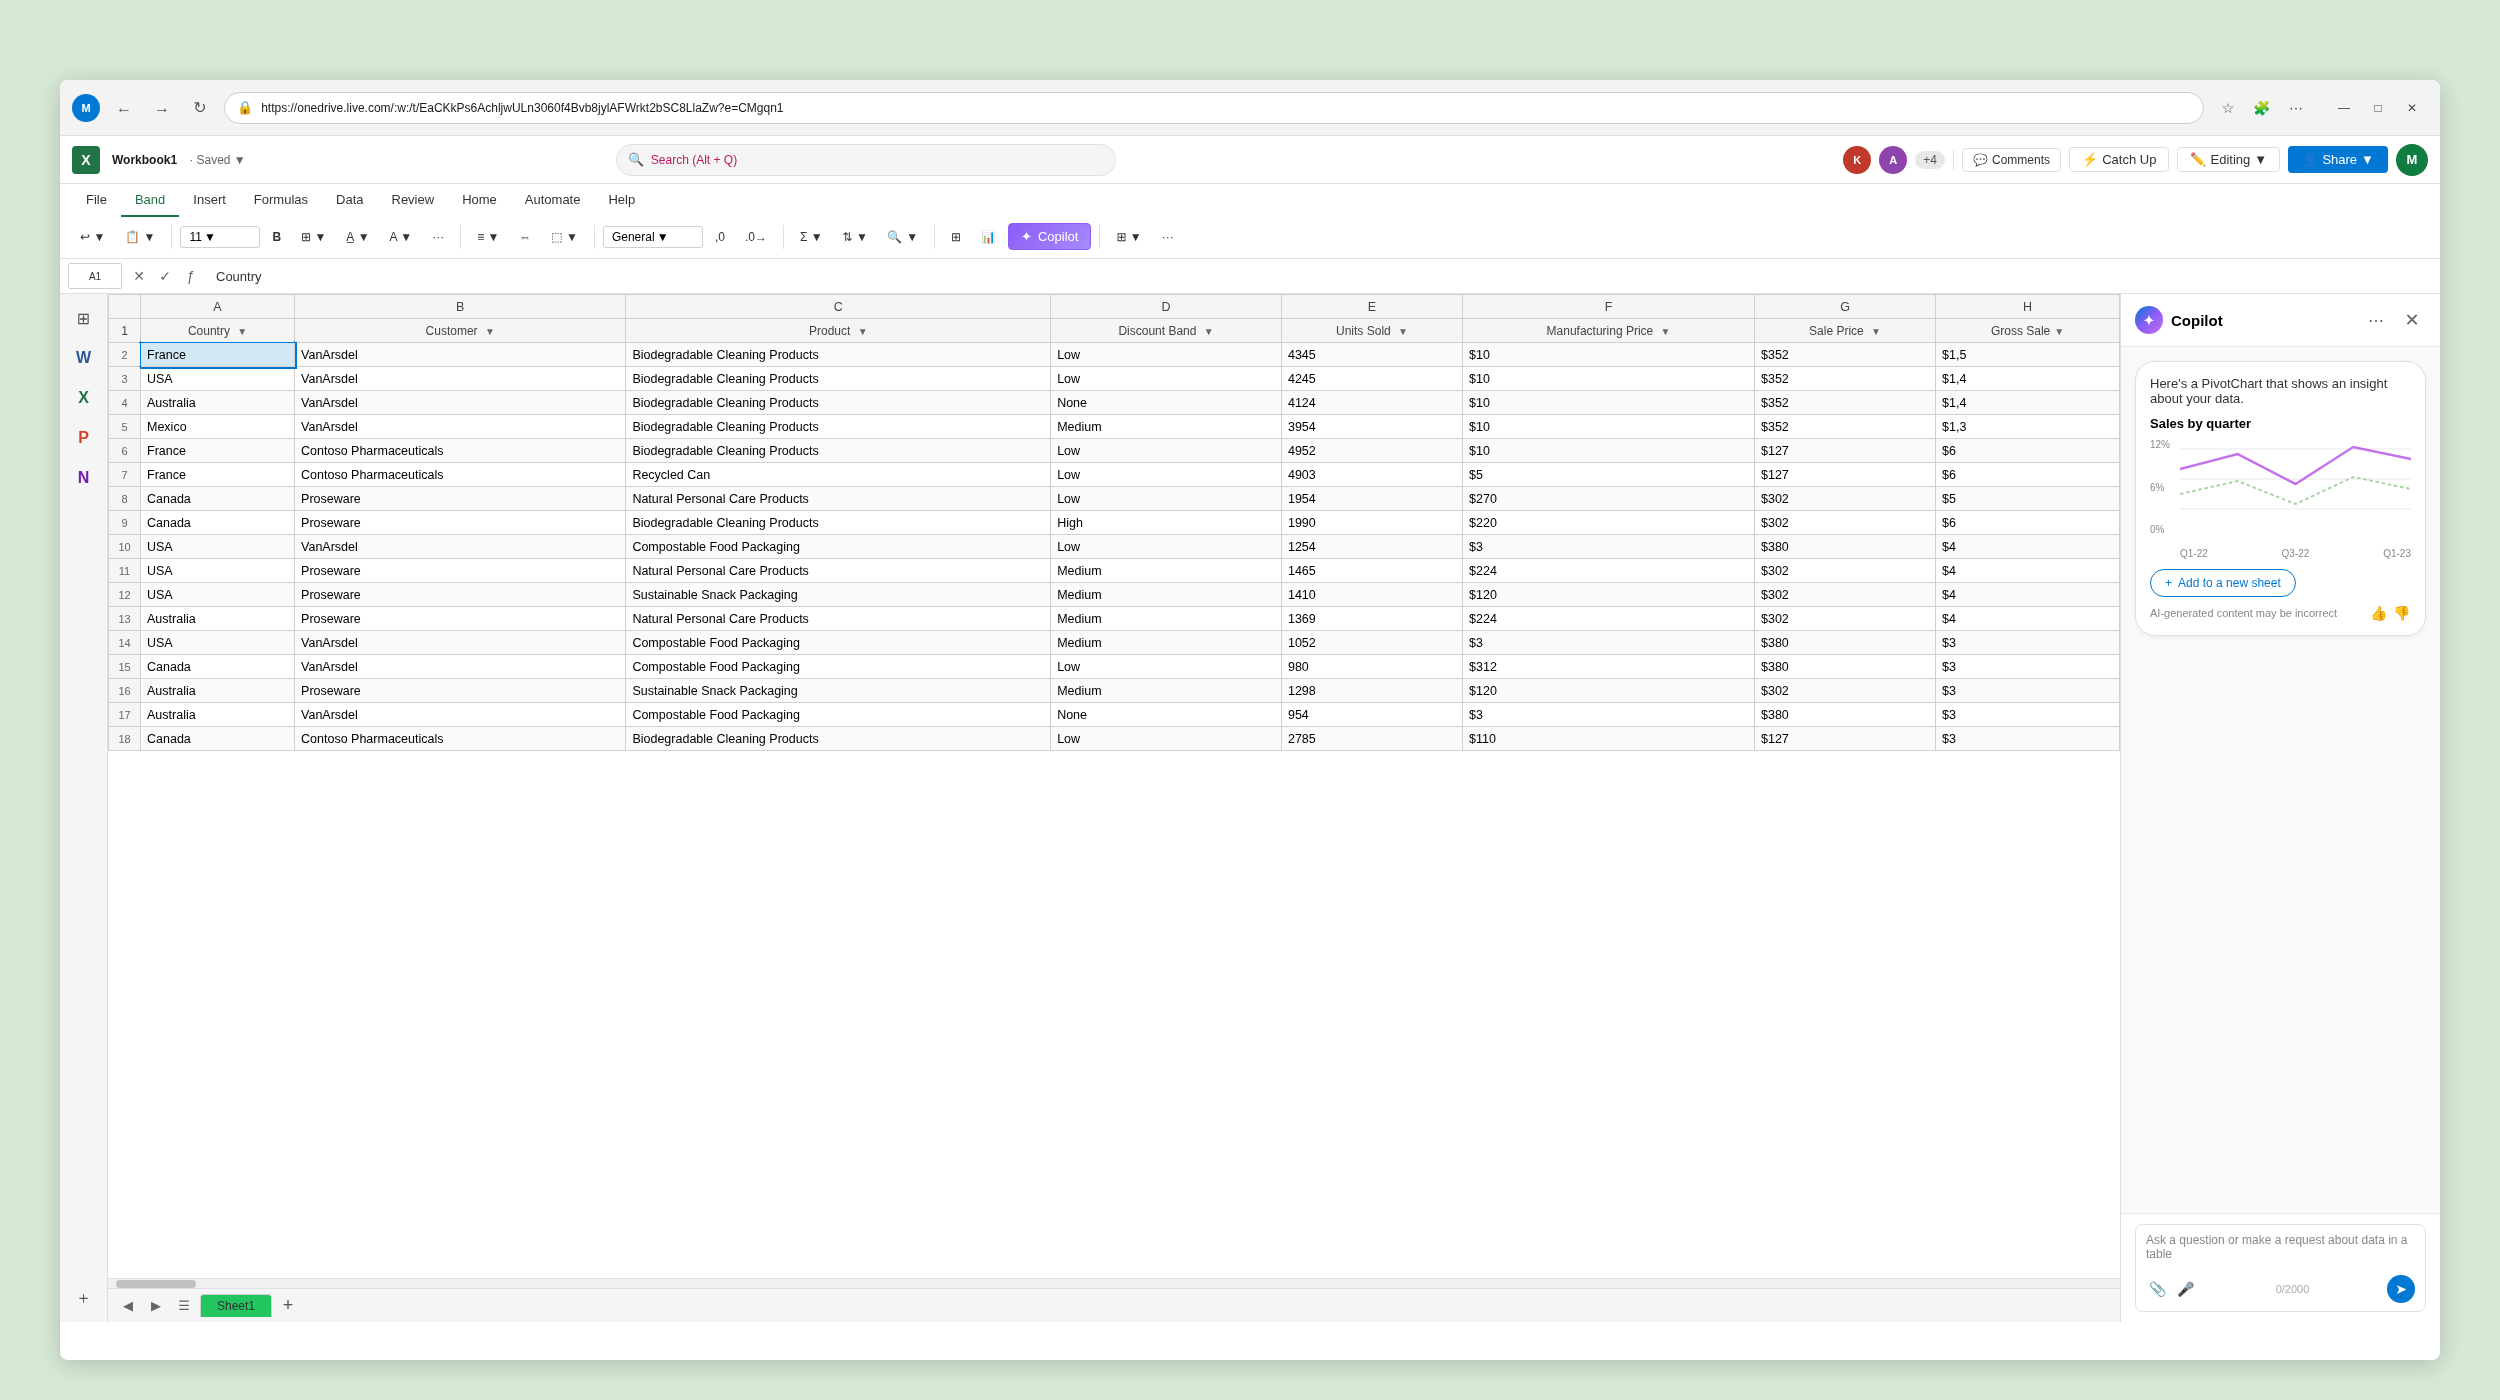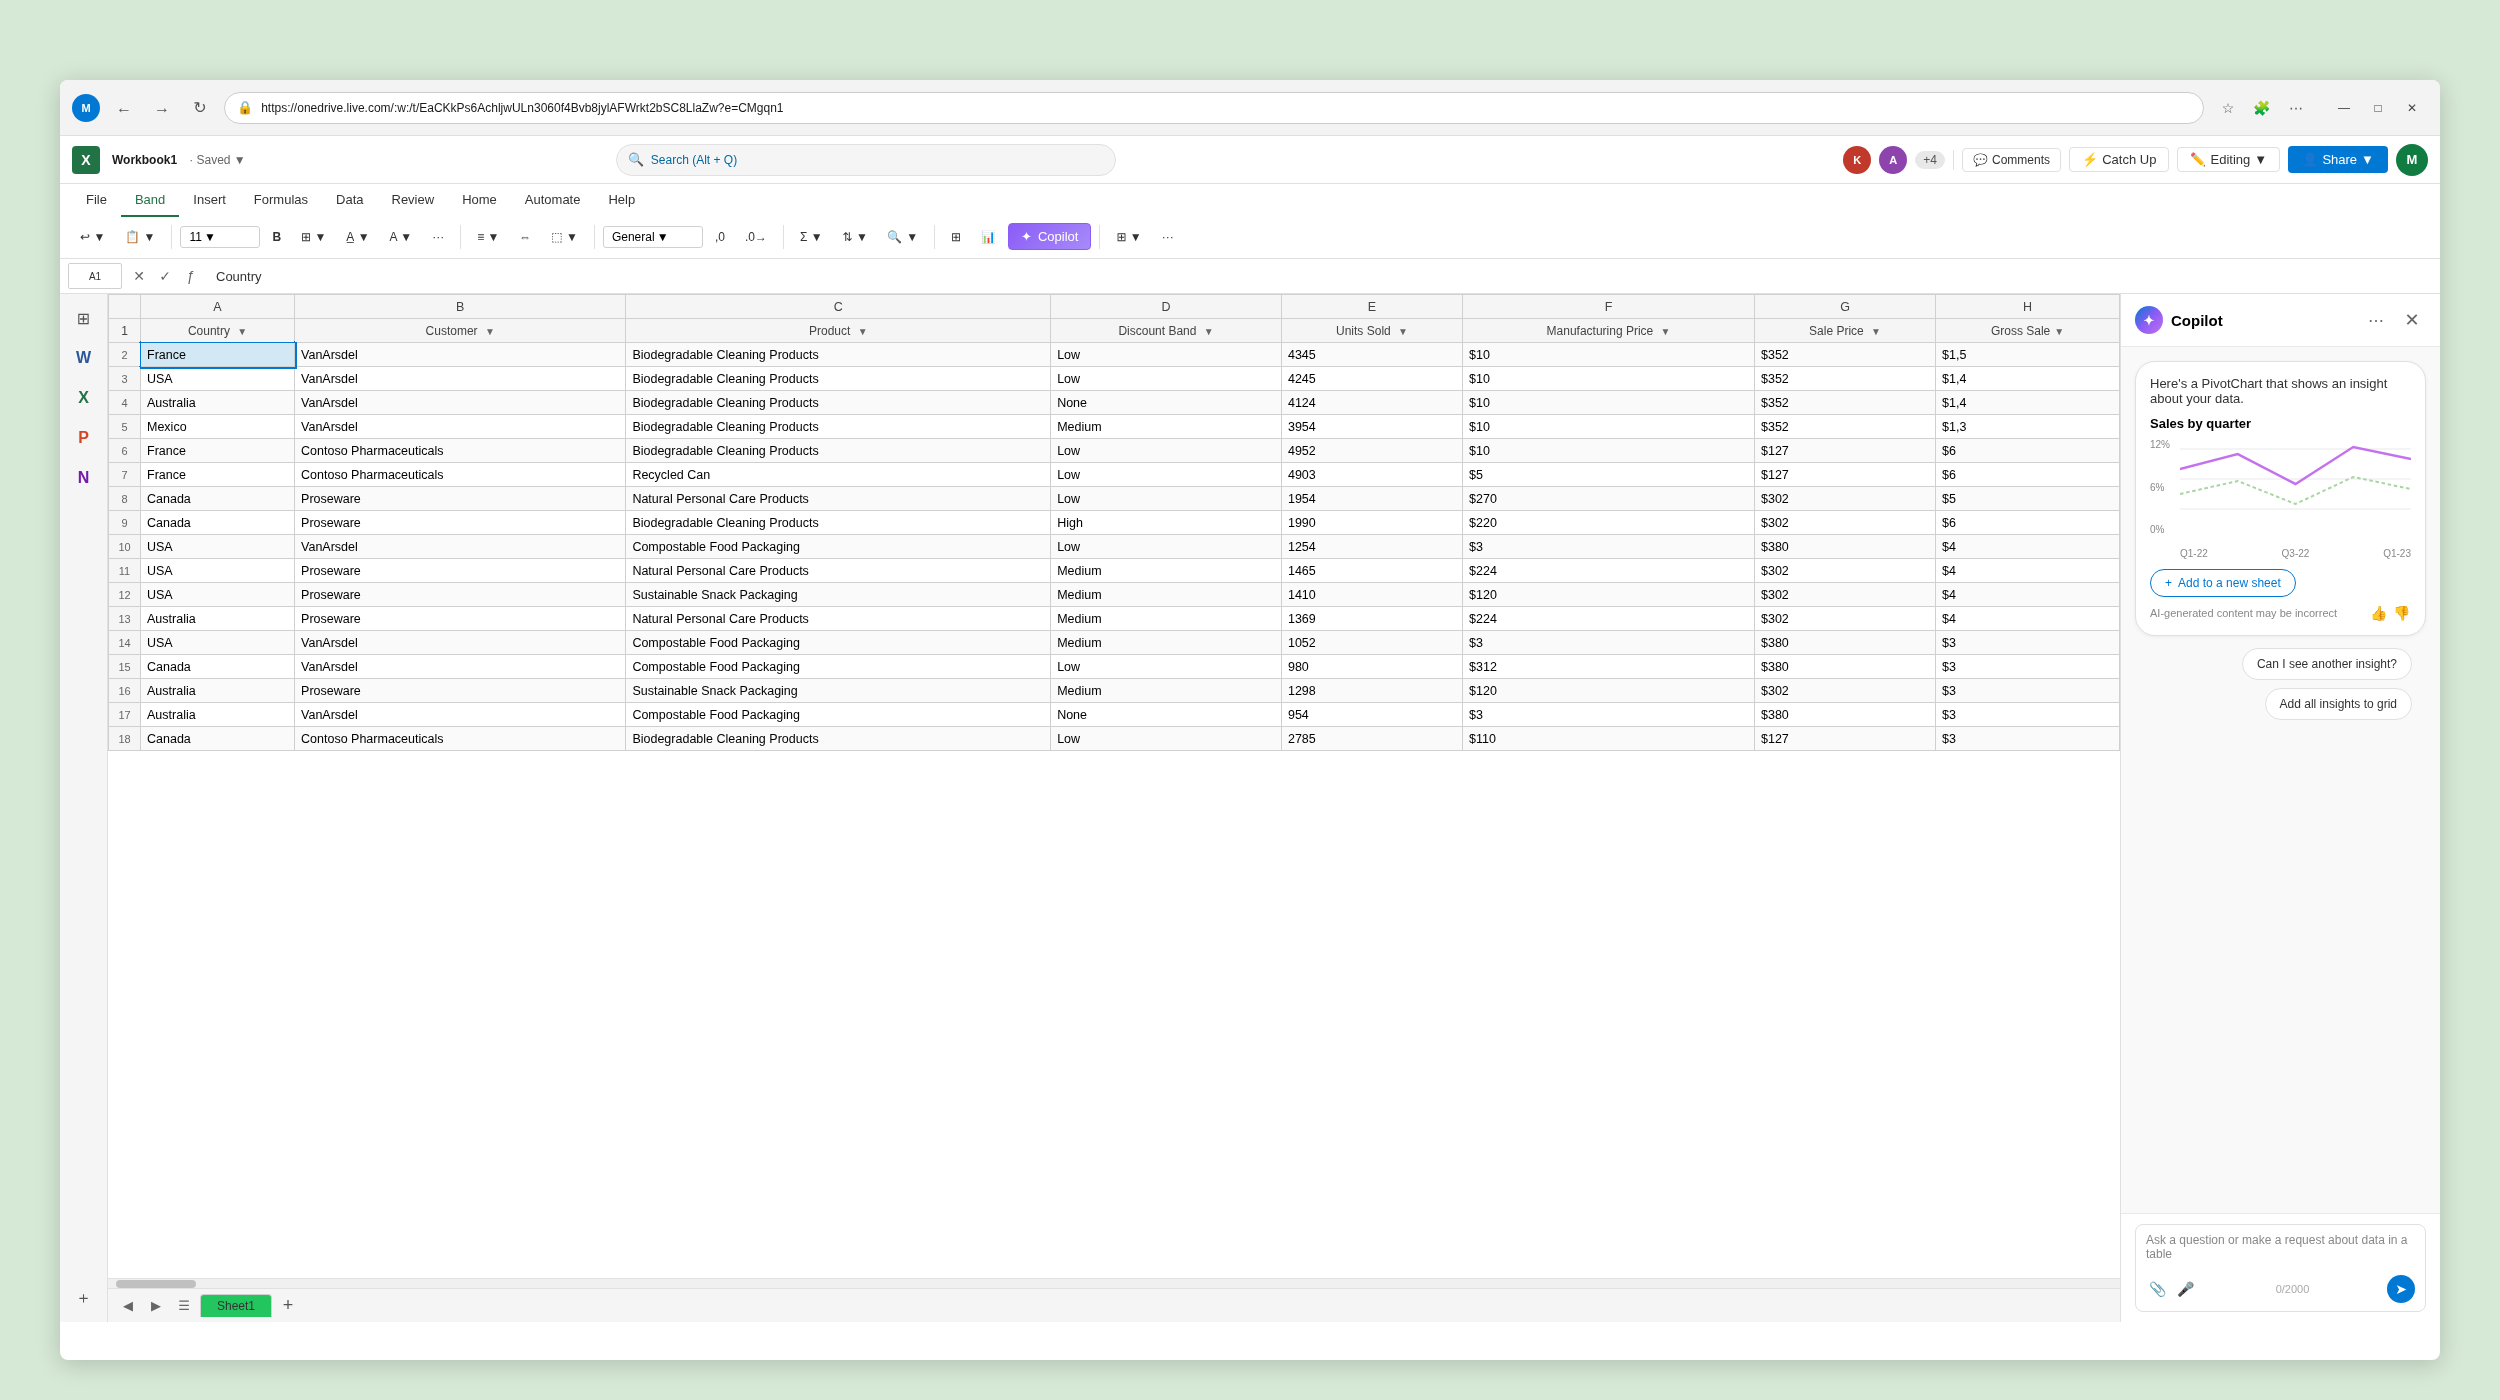--- a/index.html
+++ b/index.html
@@ -101,21 +101,21 @@
     .search-box {
       flex: 1; max-width: 500px;
       height: 32px;
       background: #f5f5f5;
       border: 1px solid #e0e0e0;
       border-radius: 16px;
       display: flex; align-items: center;
       padding: 0 12px; gap: 6px;
       margin: 0 auto;
     }
-    .search-box-text { font-size: 12px; color: #0369a1; }
+    .search-box-text { font-size: 12px; color: #be185d; }
     .toolbar-right { display: flex; align-items: center; gap: 8px; margin-left: auto; }
     .avatar-sm {
       width: 28px; height: 28px; border-radius: 50%;
       background: #c0392b; display: flex; align-items: center; justify-content: center;
       color: white; font-size: 11px; font-weight: 600;
     }
     .avatar-sm2 {
       width: 28px; height: 28px; border-radius: 50%;
       background: #8e44ad; display: flex; align-items: center; justify-content: center;
       color: white; font-size: 11px; font-weight: 600;
@@ -908,28 +908,20 @@
 
           <div class="ai-disclaimer">
             <span>AI-generated content may be incorrect</span>
             <div class="feedback-btns">
               <button class="feedback-btn">👍</button>
               <button class="feedback-btn">👎</button>
             </div>
           </div>
         </div>
 
-        <div class="copilot-actions">
-          <button class="another-insight-btn">
-            <span>Can I see another insight?</span>
-          </button>
-          <button class="add-all-btn">
-            <span>Add all insights to grid</span>
-          </button>
-        </div>
       </div>
 
       <div class="copilot-input-area">
         <div class="copilot-input-box">
           <div class="copilot-input-text">Ask a question or make a request about data in a table</div>
           <div class="copilot-input-actions">
             <div class="copilot-input-icons">
               <button class="copilot-action-icon">📎</button>
               <button class="copilot-action-icon">🎤</button>
             </div>

